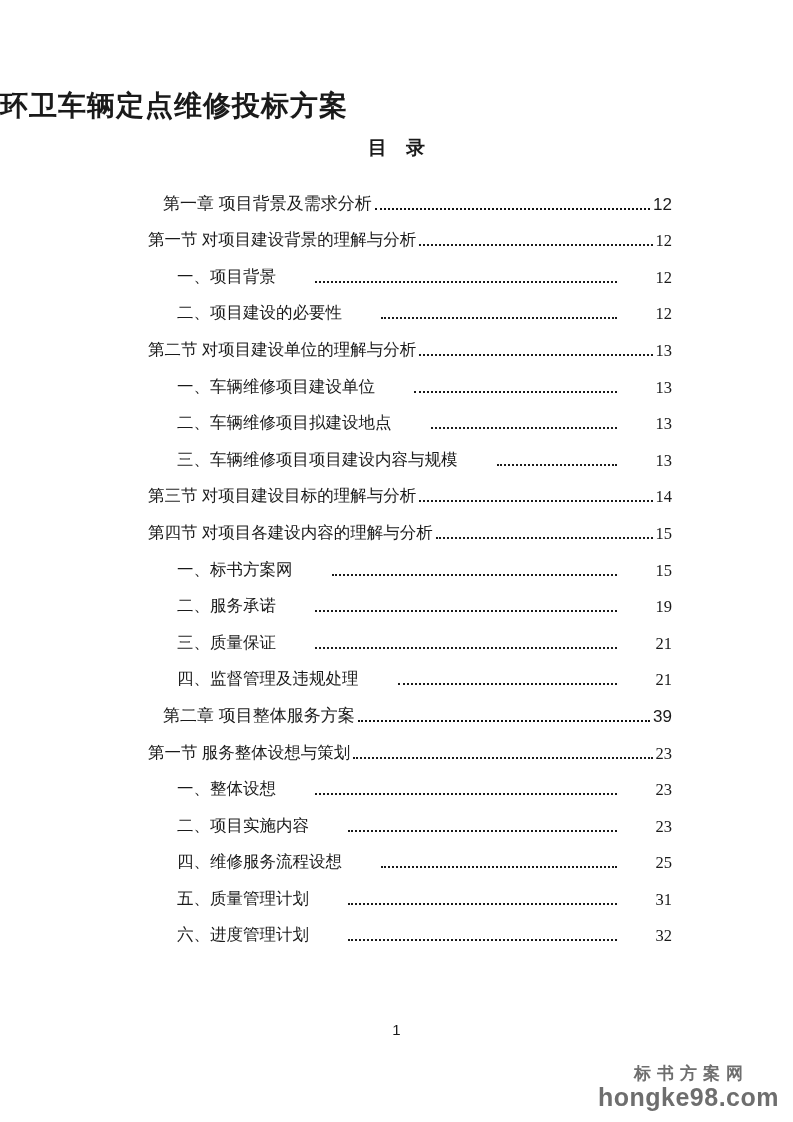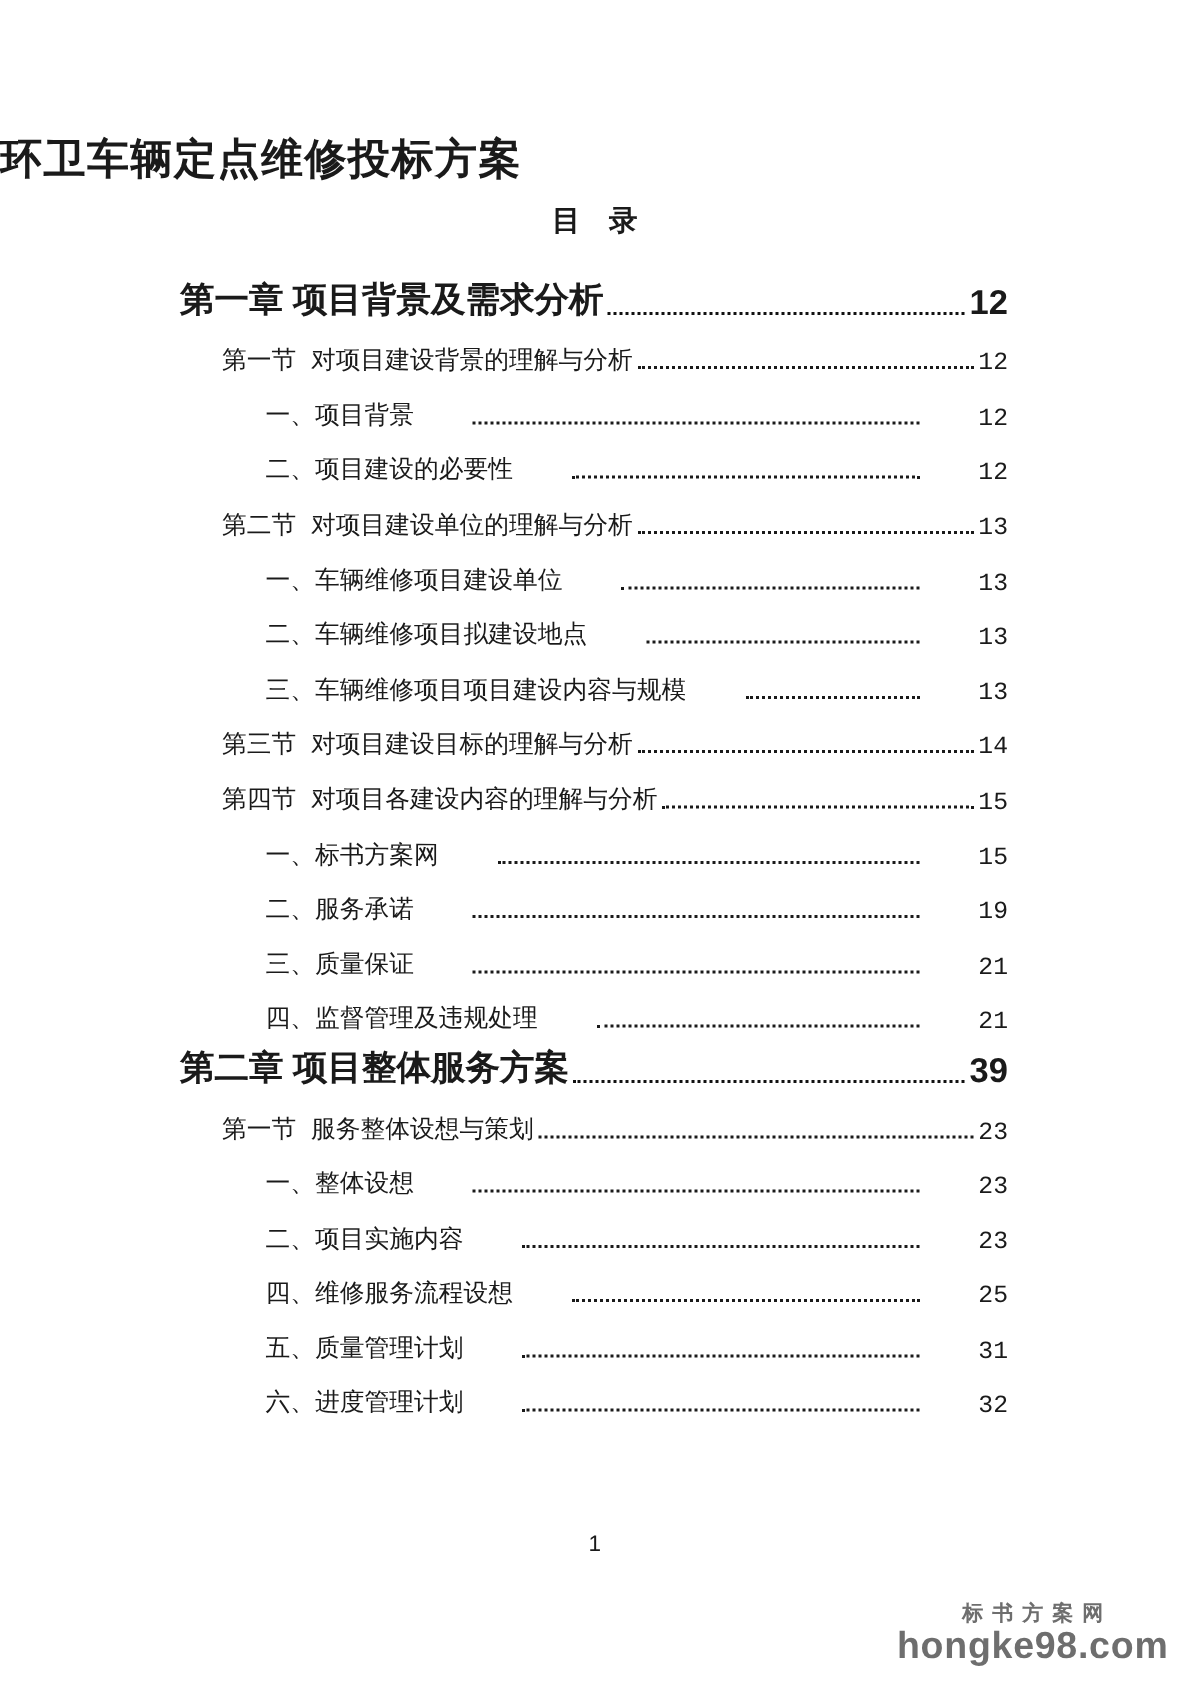--- a/index.html
+++ b/index.html
@@ -33,41 +33,41 @@
     position: absolute;
     left: 120px;
     right: 121px;
     top: 183px;
   }
   .toc-row {
     display: flex;
     align-items: flex-end;
     height: 36.6px;
     font-size: 16.5px;
-    font-family: Liberation Mono, monospace;
   }
   .toc-row .toc-label {
     white-space: nowrap;
     padding-bottom: 5px;
   }
   .toc-row .leader {
     flex: 1;
     margin: 0 3px;
     margin-bottom: 10px;
     border-bottom: 2px dotted #1a1a1a;
     min-width: 10px;
   }
   .toc-row .toc-page {
     white-space: nowrap;
     padding-bottom: 5px;
   }
   .toc-row.chapter {
     font-family: "Liberation Sans", "DejaVu Sans", sans-serif;
-    font-weight: bold;
-    font-size: 23px;
+    font-weight: normal;
+    font-size: 17px;
+    margin-left: 43px;
   }
   .toc-row.chapter .leader { border-bottom: 2.5px dotted #111; }
   .toc-row.section { padding-left: 28px; }
   .toc-row.item   { padding-left: 57px; gap: 36px; }
   .footer-page-number {
     position: absolute;
     top: 1021px;
     left: 0;
     right: 0;
     text-align: center;
@@ -79,21 +79,21 @@
     right: 14px;
     bottom: 12px;
     text-align: center;
     color: #6e6e6e;
     font-family: "Liberation Sans", "DejaVu Sans", sans-serif;
     font-weight: bold;
     line-height: 1;
   }
   .watermark .site-name {
     display: block;
-    font-size: 14px;
+    font-size: 17px;
     letter-spacing: 6px;
     padding-left: 6px;
     margin-bottom: 3px;
   }
   .watermark .site-url {
     display: block;
     font-size: 25px;
     letter-spacing: 0.5px;
   }
 </style>

